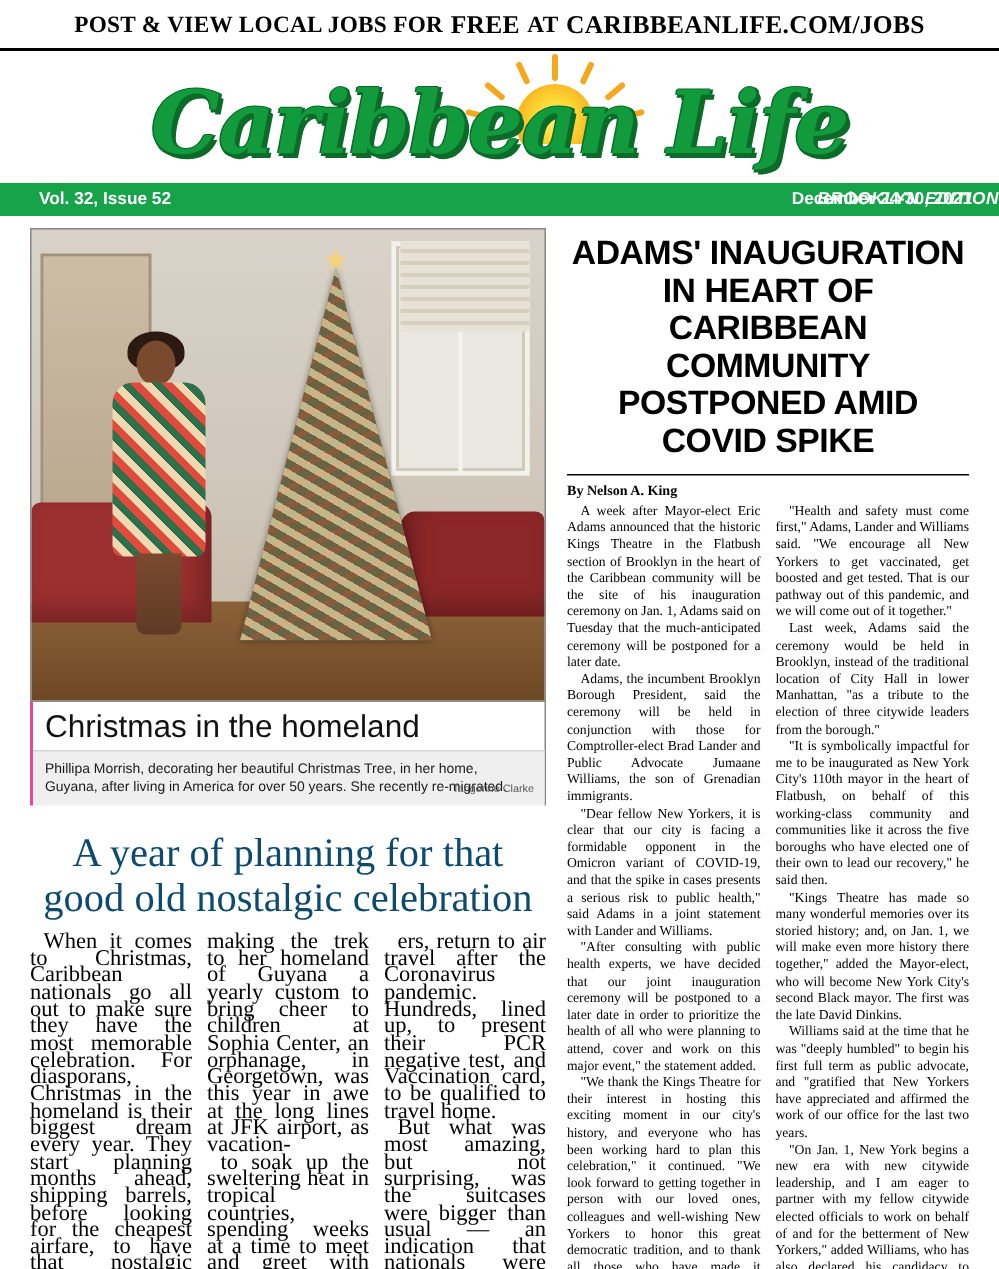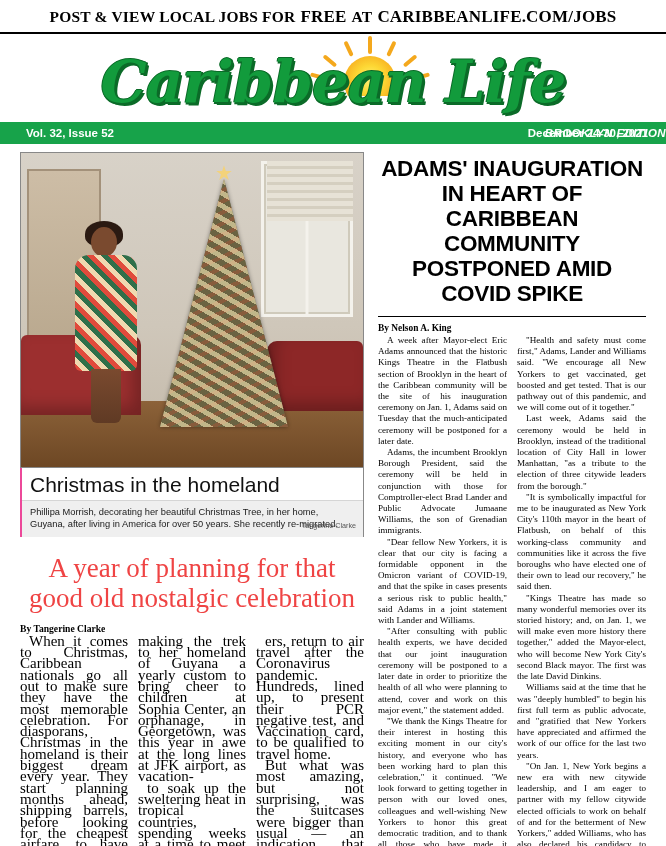--- a/index.html
+++ b/index.html
@@ -240,21 +240,21 @@
     font-size: 7.2px; color: #555;
   }
 
   
   .left-headline {
     font-family: "Liberation Serif", serif;
     font-size: 27px;
     line-height: 30px;
     text-align: center;
     margin: 16px 4px 10px 4px;
-    color: #ef4444;
+    color: #0c4a6e;
   }
   .byline {
     font-family: "Liberation Serif", serif;
     font-weight: bold;
     font-size: 9.6px;
     margin-bottom: 2px;
   }
 
   .cols3 {
     column-count: 3;
@@ -367,21 +367,20 @@
       <div class="caption-band">
         <div class="photo-title">Christmas in the homeland</div>
         <div class="caption-box">
           <span>Phillipa Morrish, decorating her beautiful Christmas Tree, in her home, Guyana, after living in America for over 50 years. She recently re-migrated.</span>
           <span class="credit">Tangerine Clarke</span>
         </div>
       </div>
 
       <div class="left-headline">A year of planning for that good old nostalgic celebration</div>
 
-      <div class="byline">By Tangerine Clarke</div>
 
       <div class="cols3">
         <p>When it comes to Christmas, Caribbean nationals go all out to make sure they have the most memorable celebration. For diasporans, Christmas in the homeland is their biggest dream every year. They start planning months ahead, shipping barrels, before looking for the cheapest airfare, to have that nostalgic gathering with their families and friends.</p>
         <p>This reporter, who has been making the trek to her homeland of Guyana a yearly custom to bring cheer to children at Sophia Center, an orphanage, in Georgetown, was this year in awe at the long lines at JFK airport, as vacation-</p>
         <p>to soak up the sweltering heat in tropical countries, spending weeks at a time to meet and greet with neighbors, to gaff about old times, and Christmas traditions.</p>
         <p>ers, return to air travel after the Coronavirus pandemic. Hundreds, lined up, to present their PCR negative test, and Vaccination card, to be qualified to travel home.</p>
         <p>But what was most amazing, but not surprising, was the suitcases were bigger than usual — an indication that nationals were taking full advantage to take extra gifts, food items, clothing, since</p>
       </div>
       <div class="continued">Continued on Page 12</div>
     </div>

